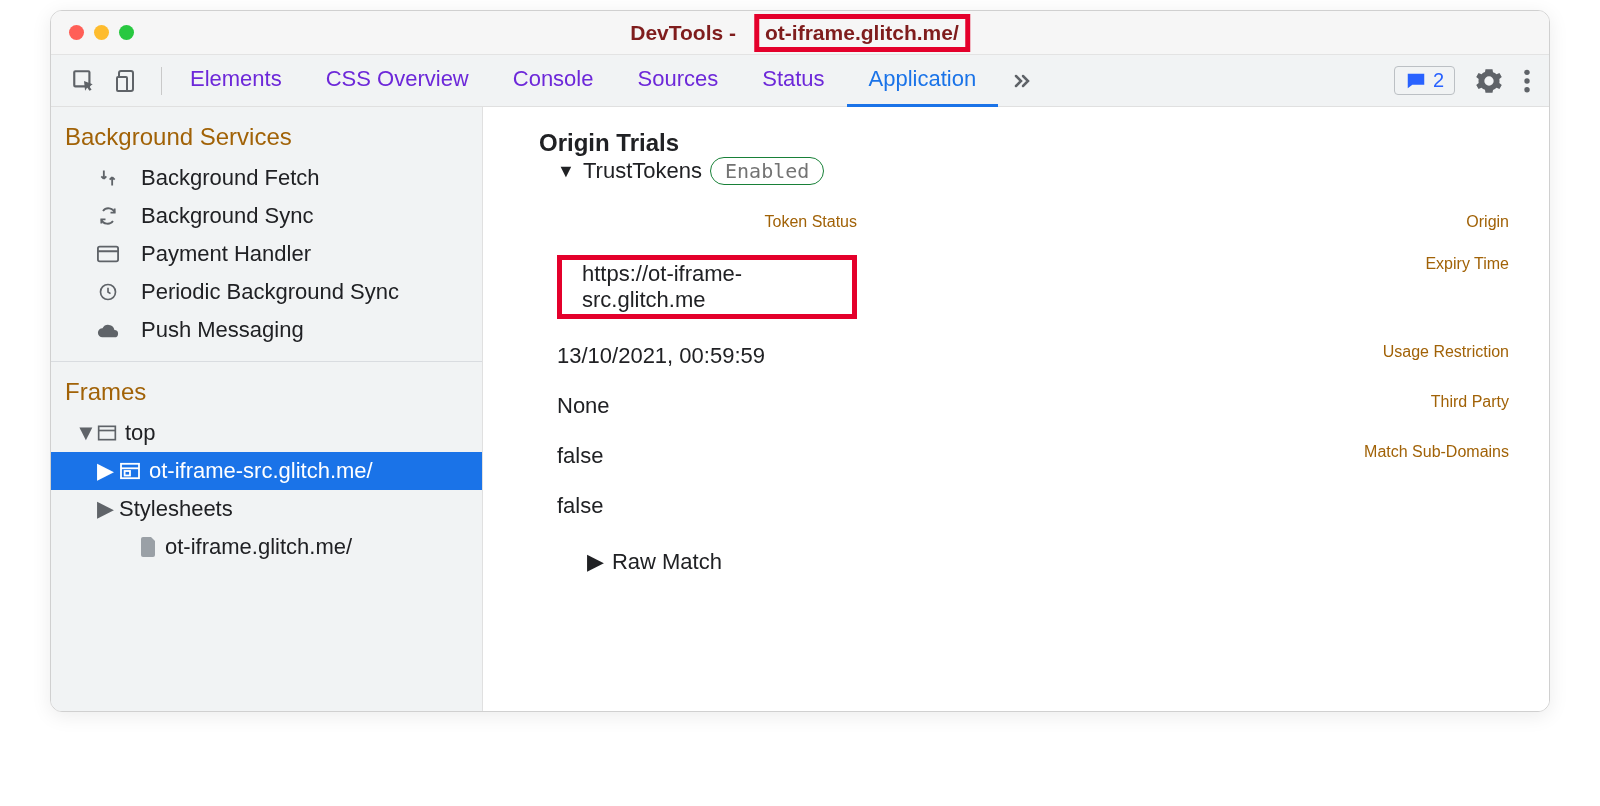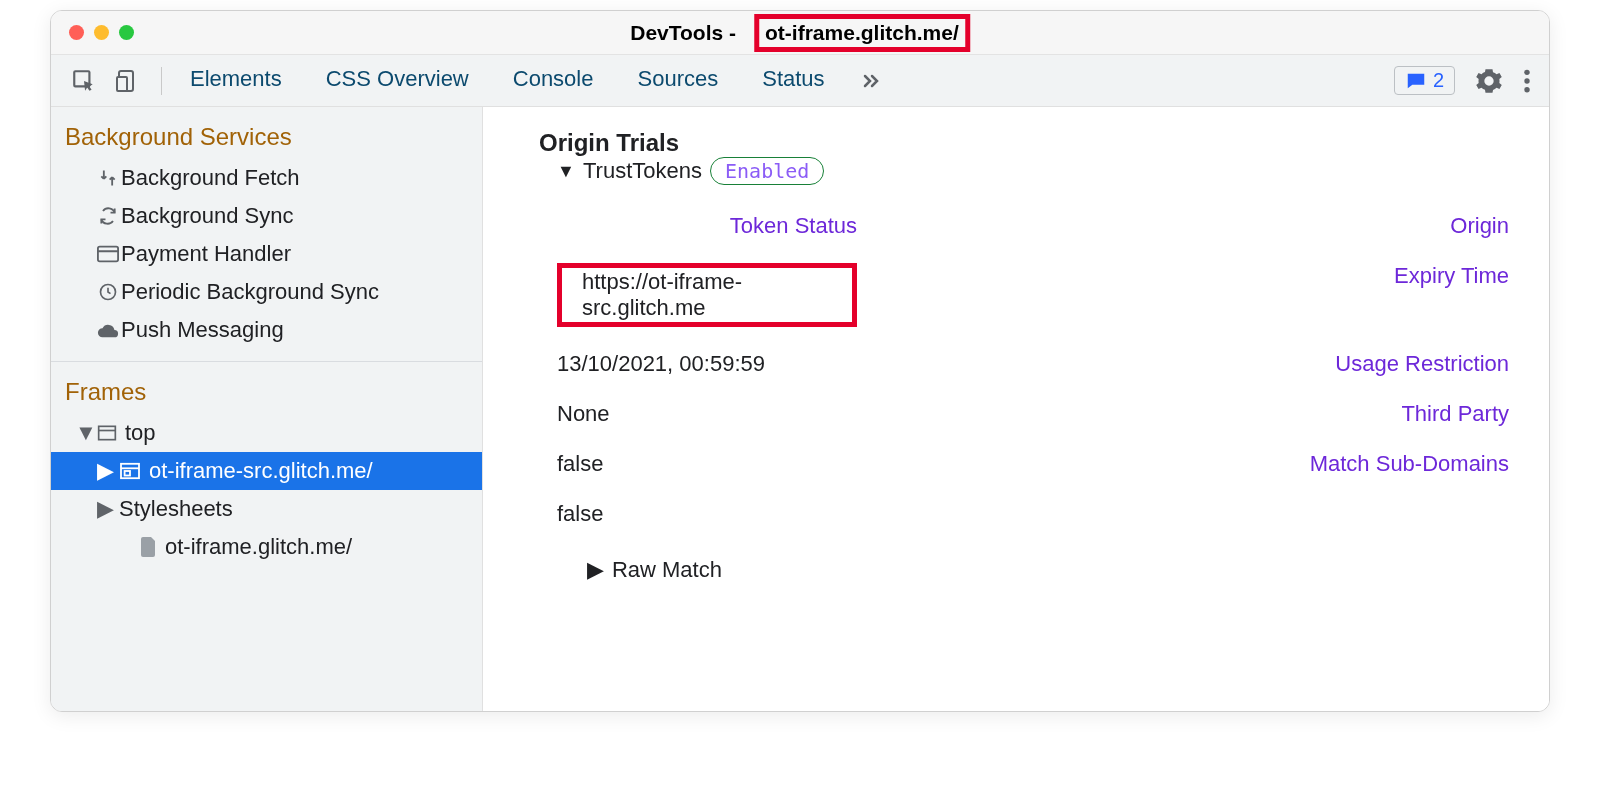--- a/index.html
+++ b/index.html
@@ -37,21 +37,21 @@
     width: 15px; height: 15px; border-radius: 50%;
   }
   .tl-close { background: #ff5f57; }
   .tl-min { background: #febc2e; }
   .tl-max { background: #28c840; }
   .title-center {
     position: absolute;
     left: 50%;
     transform: translateX(-50%);
     font-size: 21px;
-    color: #000000;
+    color: #7f1d1d;
     display: flex;
     align-items: center;
     gap: 16px;
     font-weight: 600;
   }
   .title-url-highlight {
     border: 5px solid #e4002b;
     padding: 2px 6px;
     margin-left: 2px;
   }
@@ -84,21 +84,21 @@
   .tabs {
     display: flex;
     align-items: stretch;
     height: 52px;
   }
   .tab {
     display: flex;
     align-items: center;
     padding: 0 22px;
     font-size: 22px;
-    color: #0c4a6e;
+    color: #6d28d9;
     cursor: pointer;
     border-bottom: 3px solid transparent;
   }
   .tab.active {
     color: #1a73e8;
     border-bottom-color: #1a73e8;
   }
   .chevrons {
     padding: 0 12px;
     color: #5f6368;
@@ -137,21 +137,21 @@
     color: #202124;
   }
   .section-title {
     padding: 16px 14px 8px 14px;
     font-size: 24px;
     color: #a16207;
   }
   .tree-item {
     display: flex;
     align-items: center;
-    gap: 0;
+    gap: 20px;
     padding: 6px 0 6px 44px;
     cursor: pointer;
   }
   .tree-item .icon-slot {
     width: 26px;
     display: flex;
     justify-content: center;
     color: #5f6368;
   }
   .section-divider {
@@ -186,37 +186,37 @@
     align-items:center;
     gap: 8px;
     margin-bottom: 28px;
     padding-left: 18px;
   }
   .trial-row .arrow-main { display:inline-block; width:18px; font-size:18px;}
   .badge {
     display:inline-flex;
     align-items:center;
     border: 1.5px solid #188038;
-    color:#8b5cf6;
+    color:#737373;
     border-radius: 999px;
     padding: 1px 14px;
     font-family: ui-monospace, Menlo, monospace;
     font-size: 20px;
   }
   .details {
     display: grid;
     grid-template-columns: 300px auto;
     column-gap: 24px;
     row-gap: 24px;
     padding-left: 18px;
   }
   .details .label {
     text-align: right;
-    color:#6d28d9;
-    font-size:22px;
+    color:#a16207;
+    font-size:16px;
   }
   .details .value { color:#202124; font-size:22px; }
   .value-highlight {
     border: 5px solid #e4002b;
     padding: 1px 20px;
     display:inline-block;
   }
   .raw-token {
     display:flex; align-items:center; gap:8px;
     padding-left: 48px;
@@ -258,20 +258,21 @@
           </svg>
         </span>
       </div>
       <div class="tb-divider"></div>
       <div class="tabs">
         <div class="tab">Elements</div>
         <div class="tab">CSS Overview</div>
         <div class="tab">Console</div>
         <div class="tab">Sources</div>
         <div class="tab">Status</div>
+        <div class="tab active">Application</div>
       </div>
       <div class="chevrons">
         <svg width="24" height="24" viewBox="0 0 24 24" fill="none" stroke="#5f6368" stroke-width="2.5" stroke-linecap="round">
           <path d="M6 7l5 5-5 5"></path>
             <path d="M13 7l5 5-5 5"></path>
         </svg>
       </div>
     </div>
     <div class="toolbar-right">
       <div class="issues-badge">

